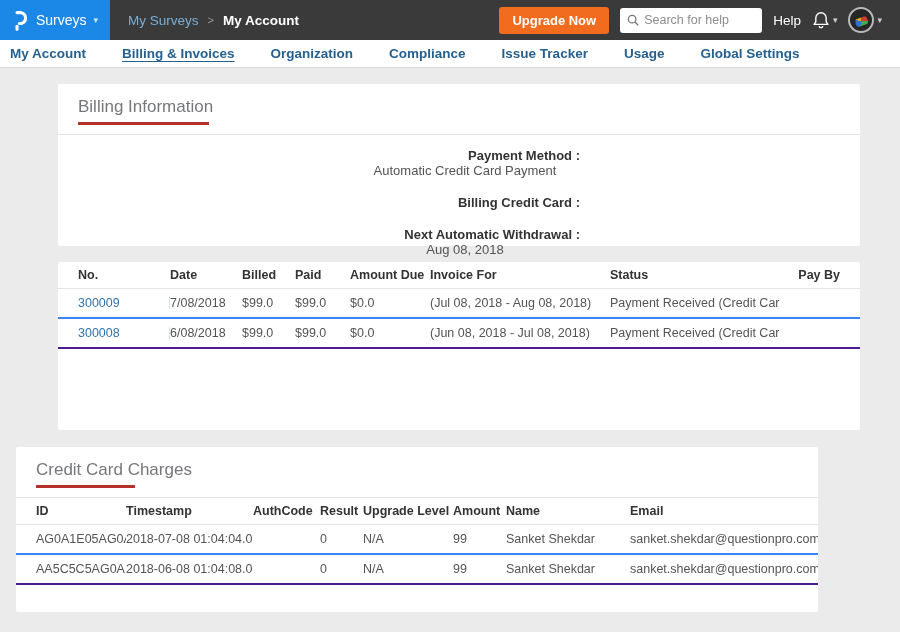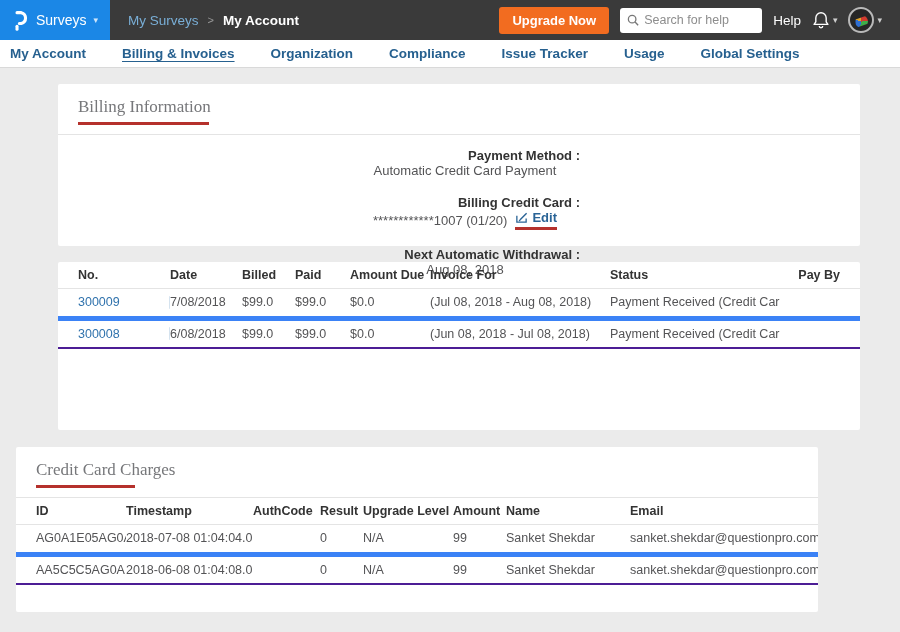--- a/index.html
+++ b/index.html
@@ -37,21 +37,21 @@
 
   
   .navtabs { height:28px; background:#fff; border-bottom:1px solid #d9d9d9;
     display:flex; align-items:center; gap:36px; padding:0 10px; }
   .navtab { font-size:13.5px; font-weight:bold; color:#26608f; cursor:pointer; white-space:nowrap; }
   .navtab.active { text-decoration:underline; text-underline-offset:3px; }
 
   
   .panel { background:#fff; width:802px; margin-left:58px; border-radius:2px; }
   .panel-head { padding:13px 20px 0; border-bottom:1px solid #e4e4e4; }
-  .panel-title { font-size:17px; color:#76777a; display:inline-flex; align-items:center; gap:8px;font-family:Liberation Serif, serif; }
+  .panel-title { font-size:17px; color:#76777a; display:inline-flex; align-items:center; gap:8px; }
   .red-underline { height:3px; background:#b5312c; margin-top:5px; margin-bottom:9px; }
   .help-icon { width:15px; height:15px; border-radius:50%; background:#24499e; color:#fff;
     font-size:10.5px; font-weight:bold; display:inline-flex; align-items:center;
     justify-content:center; cursor:pointer; }
 
   .panel-billing { margin-top:16px; height:162px; }
   .kv-rows { padding:13px 20px 0; }
   .kv-row { display:flex; align-items:center; margin-bottom:17px; font-size:13px;flex-direction:column; }
   .kv-label { width:242px; text-align:right; font-weight:bold; color:#333; flex-shrink:0; }
   .kv-value { margin-left:12px; color:#545456; display:flex; align-items:center; gap:6px; }
@@ -59,21 +59,21 @@
   .edit-link { display:inline-flex; align-items:center; gap:4px; color:#2a6496;
     font-weight:bold; cursor:pointer; font-size:13px; }
   .edit-red { height:3px; background:#b5312c; margin-top:2px; }
 
   .panel-invoices { margin-top:16px; height:168px; }
   .panel-charges { margin-top:17px; height:165px;margin-left:16px; }
 
   table { border-collapse:collapse; table-layout:fixed; width:802px; }
   th { font-size:12.5px; font-weight:bold; color:#333; text-align:left;
     height:26px; border-bottom:1px solid #e4e4e4; white-space:nowrap; }
-  td { font-size:12.5px; color:#545456; height:30px; border-bottom:5px solid #3b82f6;
+  td { font-size:12.5px; color:#545456; height:30px; border-bottom:2px solid #3b82f6;
     white-space:nowrap; overflow:hidden; }
   th:first-child, td:first-child { padding-left:20px; }
   .col-right { text-align:right; padding-right:20px; }
   tr:last-child td { border-bottom:2px solid #4c1d95; }
   .no-cell { display:flex; align-items:center; gap:5px; }
   .invoice-no { color:#3173ad; cursor:pointer; }
   .pdf-link { display:inline-flex; align-items:center; gap:20px; color:#26608f;
     font-weight:bold; cursor:pointer;margin-left:44px; }
   .pdf-link svg { display:block; }
 </style>
@@ -135,33 +135,20 @@
     <span class="panel-title">Billing Information</span>
     <div class="red-underline" style="width:131px"></div>
   </div>
   <div class="kv-rows">
     <div class="kv-row">
       <span class="kv-label">Payment Method :</span>
       <span class="kv-value">Automatic Credit Card Payment</span>
     </div>
     <div class="kv-row">
       <span class="kv-label">Billing Credit Card :</span>
-      <span class="kv-value">
-        <span>************1007 (01/20)</span>
-        <span class="edit-wrap">
-          <span class="edit-link">
-            <svg width="13" height="13" viewBox="0 0 14 14">
-              <path d="M2 5 V12 H12 V8" fill="none" stroke="#2a6496" stroke-width="1.4"></path>
-              <path d="M5.5 9.5 L12.5 2.5 M5.5 9.5 l-1 1.2" fill="none" stroke="#2a6496" stroke-width="1.5"></path>
-            </svg>
-            <span>Edit</span>
-          </span>
-          <span class="edit-red"></span>
-        </span>
-      </span>
     </div>
     <div class="kv-row">
       <span class="kv-label">Next Automatic Withdrawal :</span>
       <span class="kv-value">Aug 08, 2018</span>
     </div>
   </div>
 </div>
 
 <div class="panel panel-invoices">
   <table>

